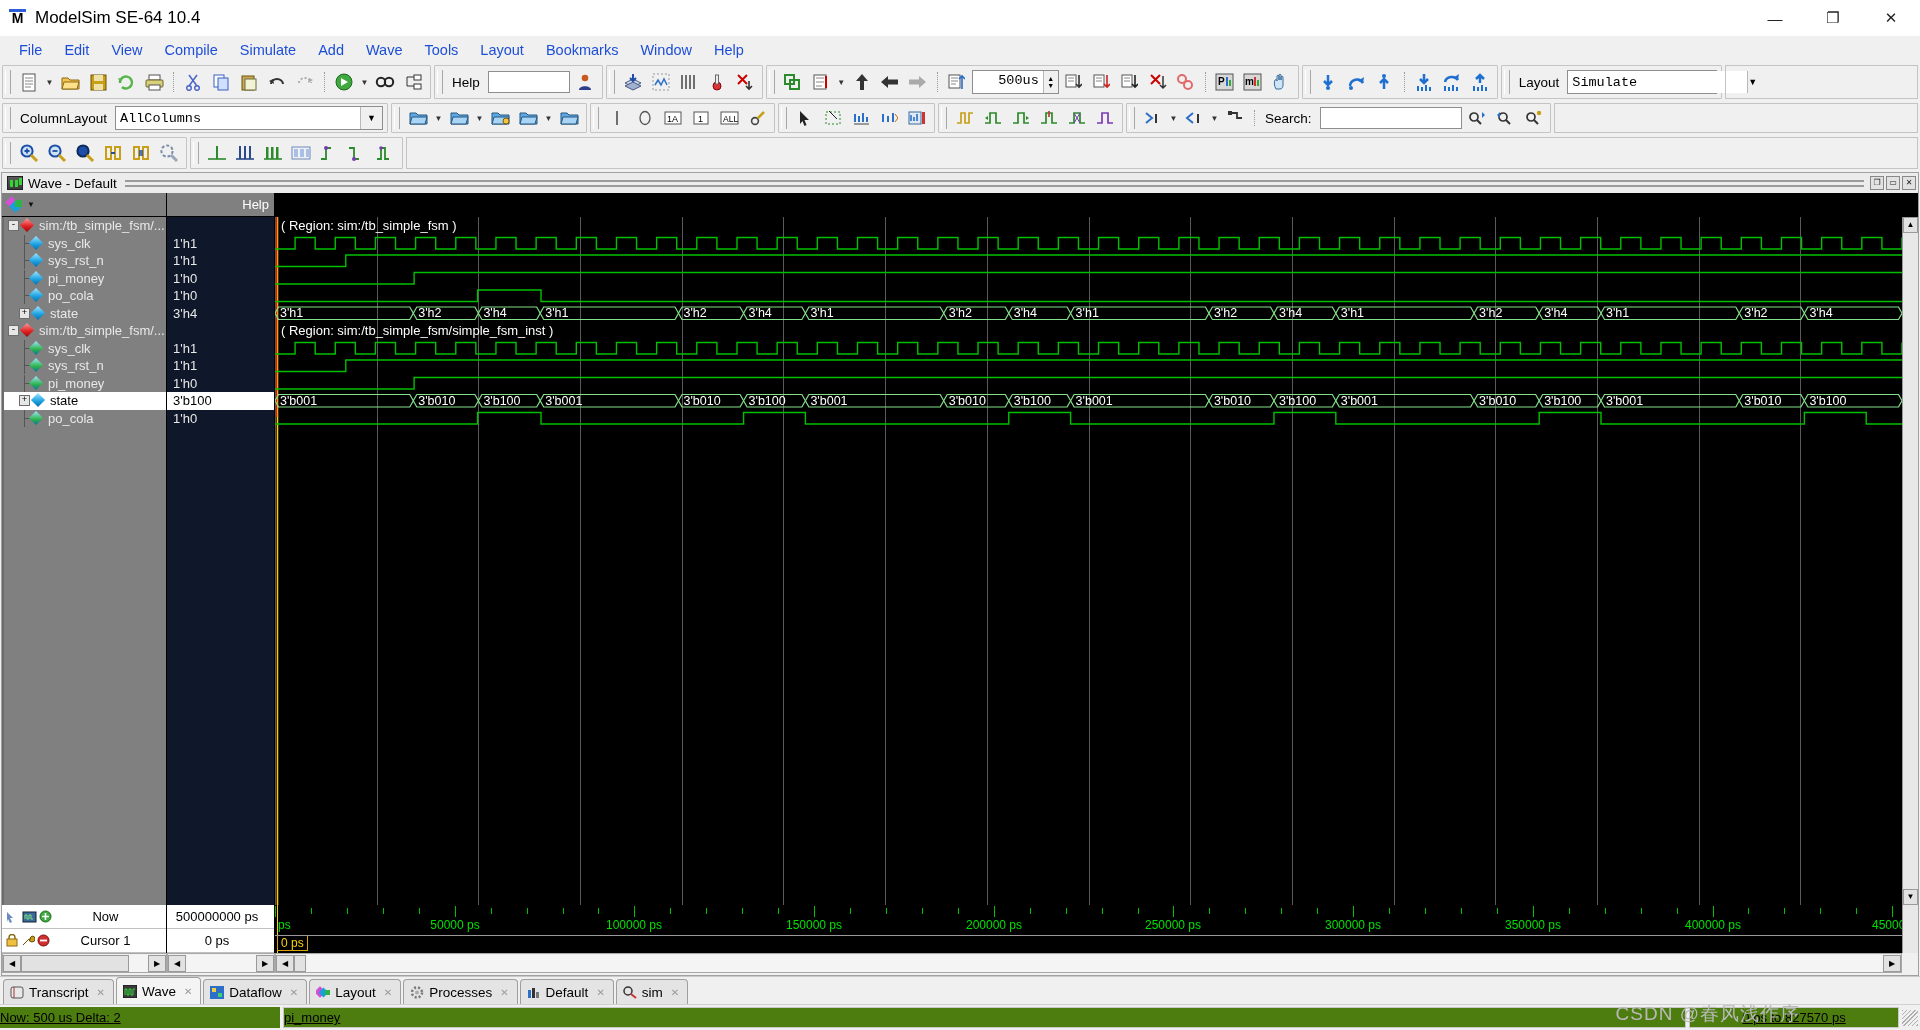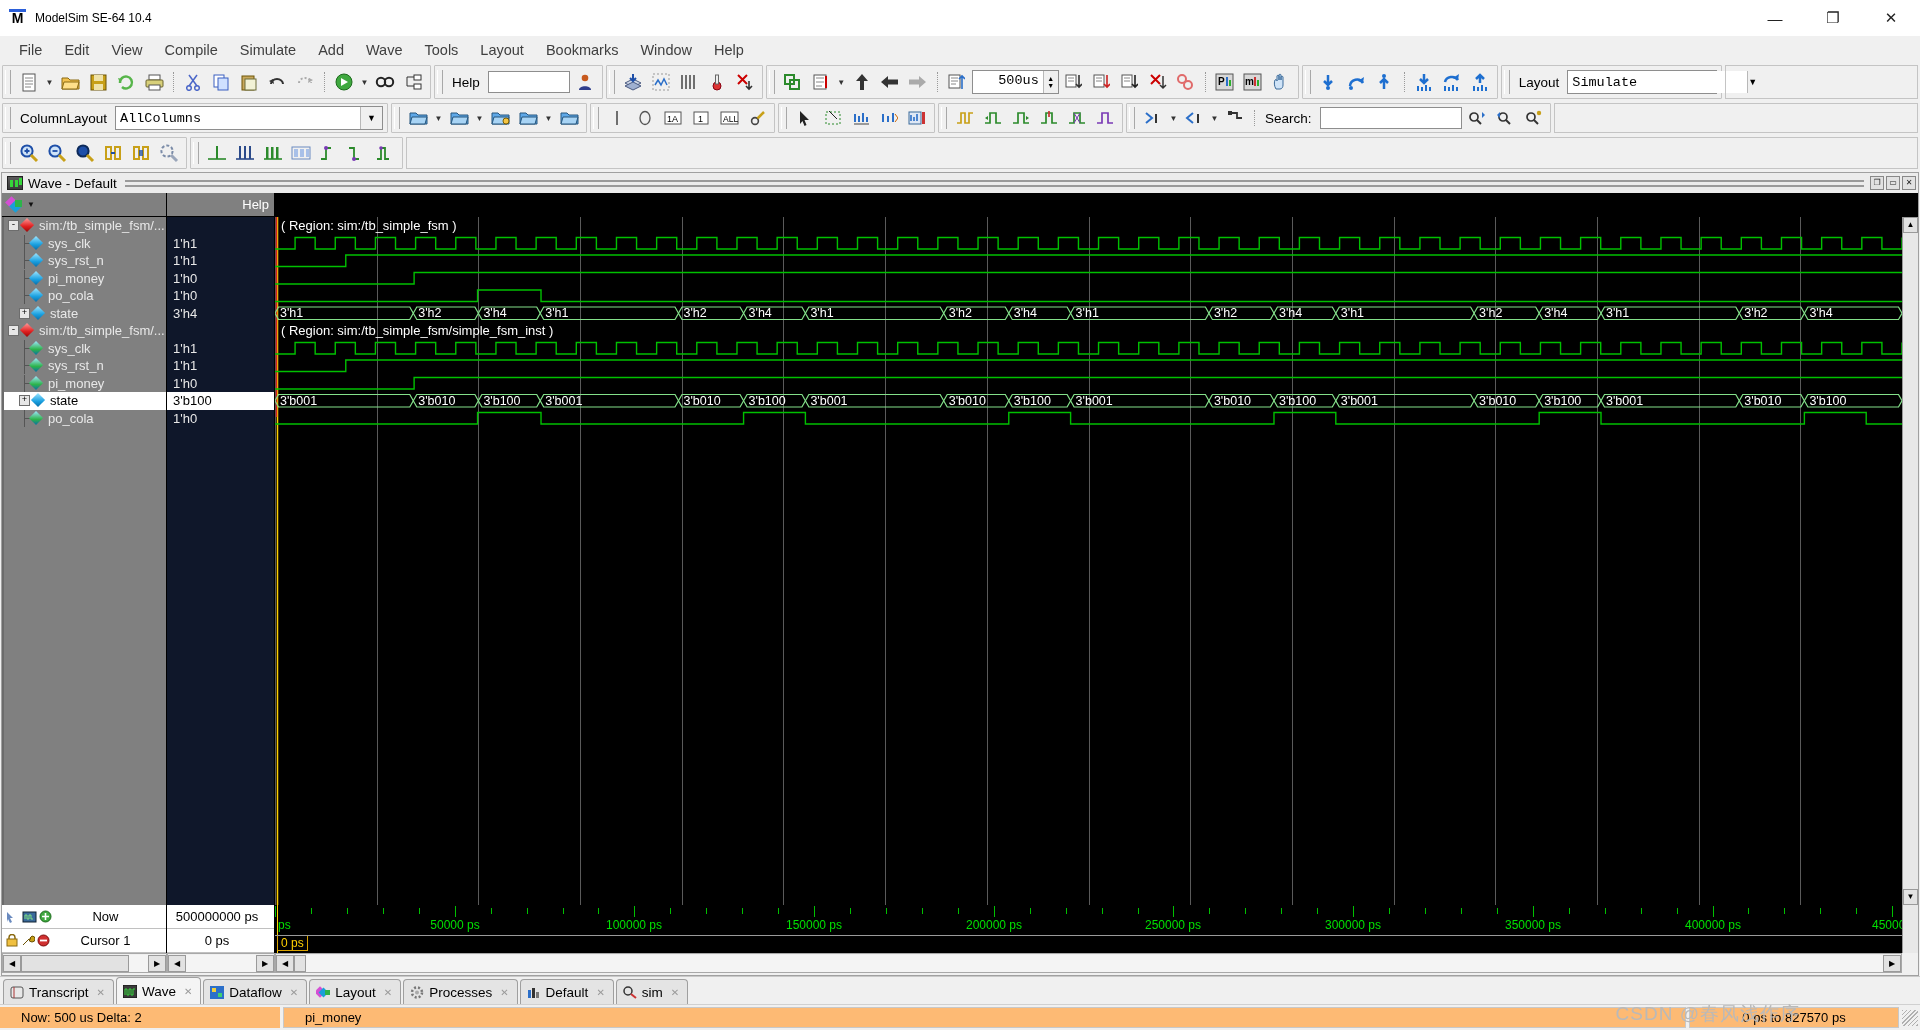--- a/index.html
+++ b/index.html
@@ -19,31 +19,31 @@
     height: 36px; background: #ffffff; display: flex; align-items: center;
     padding-left: 8px; flex: 0 0 36px;
   }
   .titlebar .logo {
     width: 19px; height: 19px; margin-right: 8px; position: relative;
     font-weight: bold; font-size: 14px; line-height: 19px; text-align: center;
   }
   .titlebar .logo:before{
     content:""; position:absolute; left:1px; right:1px; top:0; height:3px; background:#2b5fd9;
   }
-  .titlebar .title { font-size: 12px; color: #000; }
+  .titlebar .title { font-size: 17px; color: #000; }
   .winbtns { margin-left: auto; display: flex; height: 36px; }
   .winbtn { width: 58px; height: 36px; display:flex; align-items:center; justify-content:center;
             font-size: 15px; color:#222; }
 
   
   .menubar {
     height: 27px; flex: 0 0 27px; display: flex; align-items: center;
     padding-left: 8px; background: #f0f0f0; font-size: 14.5px;
   }
-  .menubar .mi { padding: 2px 11px; color: #404040; cursor: default; }
+  .menubar .mi { padding: 2px 11px; color: #1d4ed8; cursor: default; }
 
   
   .tbrow { display: flex; align-items: stretch; background: #f0f0f0; padding: 2px 2px; }
   .tbrow.r1 { height: 38px; flex: 0 0 38px; }
   .tbrow.r2 { height: 34px; flex: 0 0 34px; }
   .tbrow.r3 { height: 36px; flex: 0 0 36px; }
   .grp {
     display: flex; align-items: center; gap: 2px;
     border: 1px solid #c4c4c4; background: #f0f0f0; margin-right: 3px;
     padding: 0 4px 0 2px; border-radius: 1px;
@@ -169,22 +169,22 @@
   .tab { height:25px; display:flex; align-items:center; gap:5px; padding:0 8px 0 6px;
          border:1px solid #9f9f9f; border-bottom:none; background:#e4e4e4;
          border-radius:4px 4px 0 0; margin-right:2px; font-size:13.5px;}
   .tab.active { background:#f4f4f4; height:27px; }
   .tab .x { font-size:10px; color:#999; margin-left:3px;}
   .tabico { width:14px; height:13px; flex:0 0 14px; }
 
   
   .statusbar { height:26px; flex:0 0 26px; display:flex; align-items:center; background:#f0f0f0;
                border-top:1px solid #d0d0d0; font-size:13px; }
-  .sbcell { height:21px; display:flex; align-items:center; padding:0 21px; border:1px solid #c8c8c8;
-            background:#fdba74; margin-right:3px;}
+  .sbcell { height:21px; display:flex; align-items:center; padding:0 0; border:1px solid #c8c8c8;
+            background:#4d7c0f; margin-right:3px;text-decoration:underline;}
   .sbcell.flat { border:none; }
   .watermark { position:absolute; right:120px; bottom:3px; color:#b9b9b9; font-size:19px;
                letter-spacing:1px; pointer-events:none;}
   .resizer { width:16px; height:16px; margin-left:auto; margin-right:2px;
              background: repeating-linear-gradient(135deg,#b0b0b0 0 1px,transparent 1px 3px);}
 </style>
 </head>
 <body>
 
 <div class="app">

